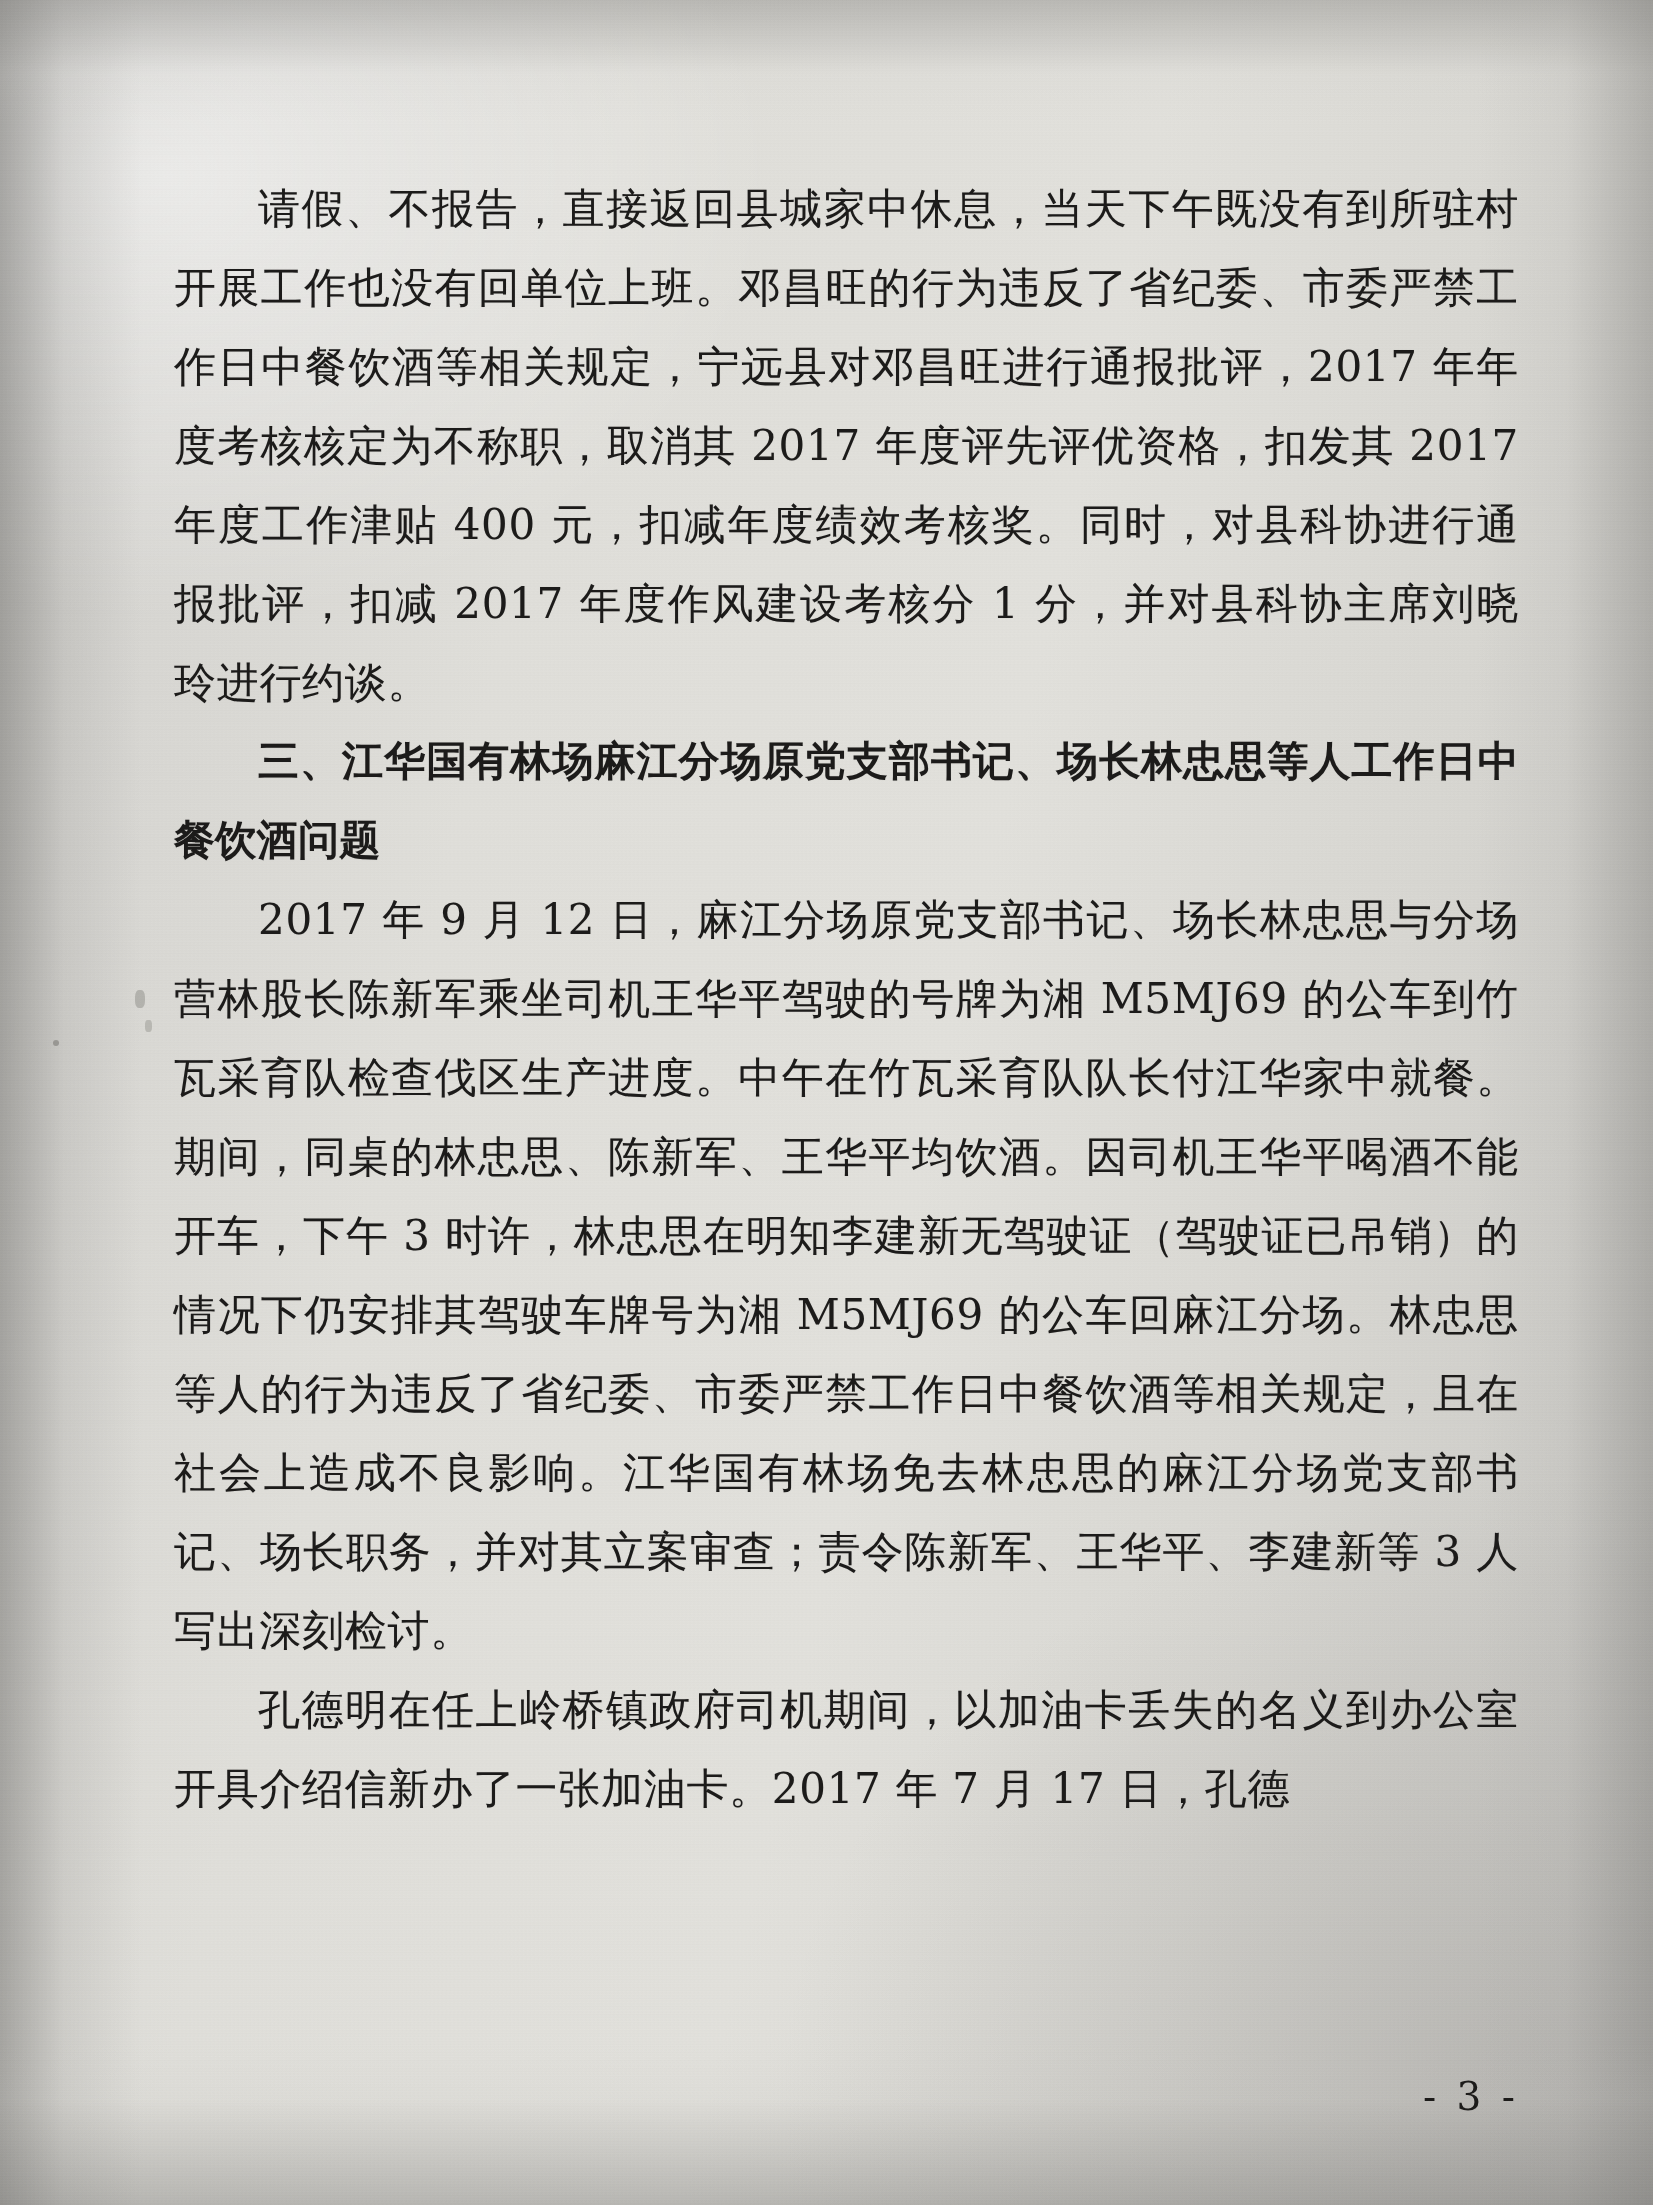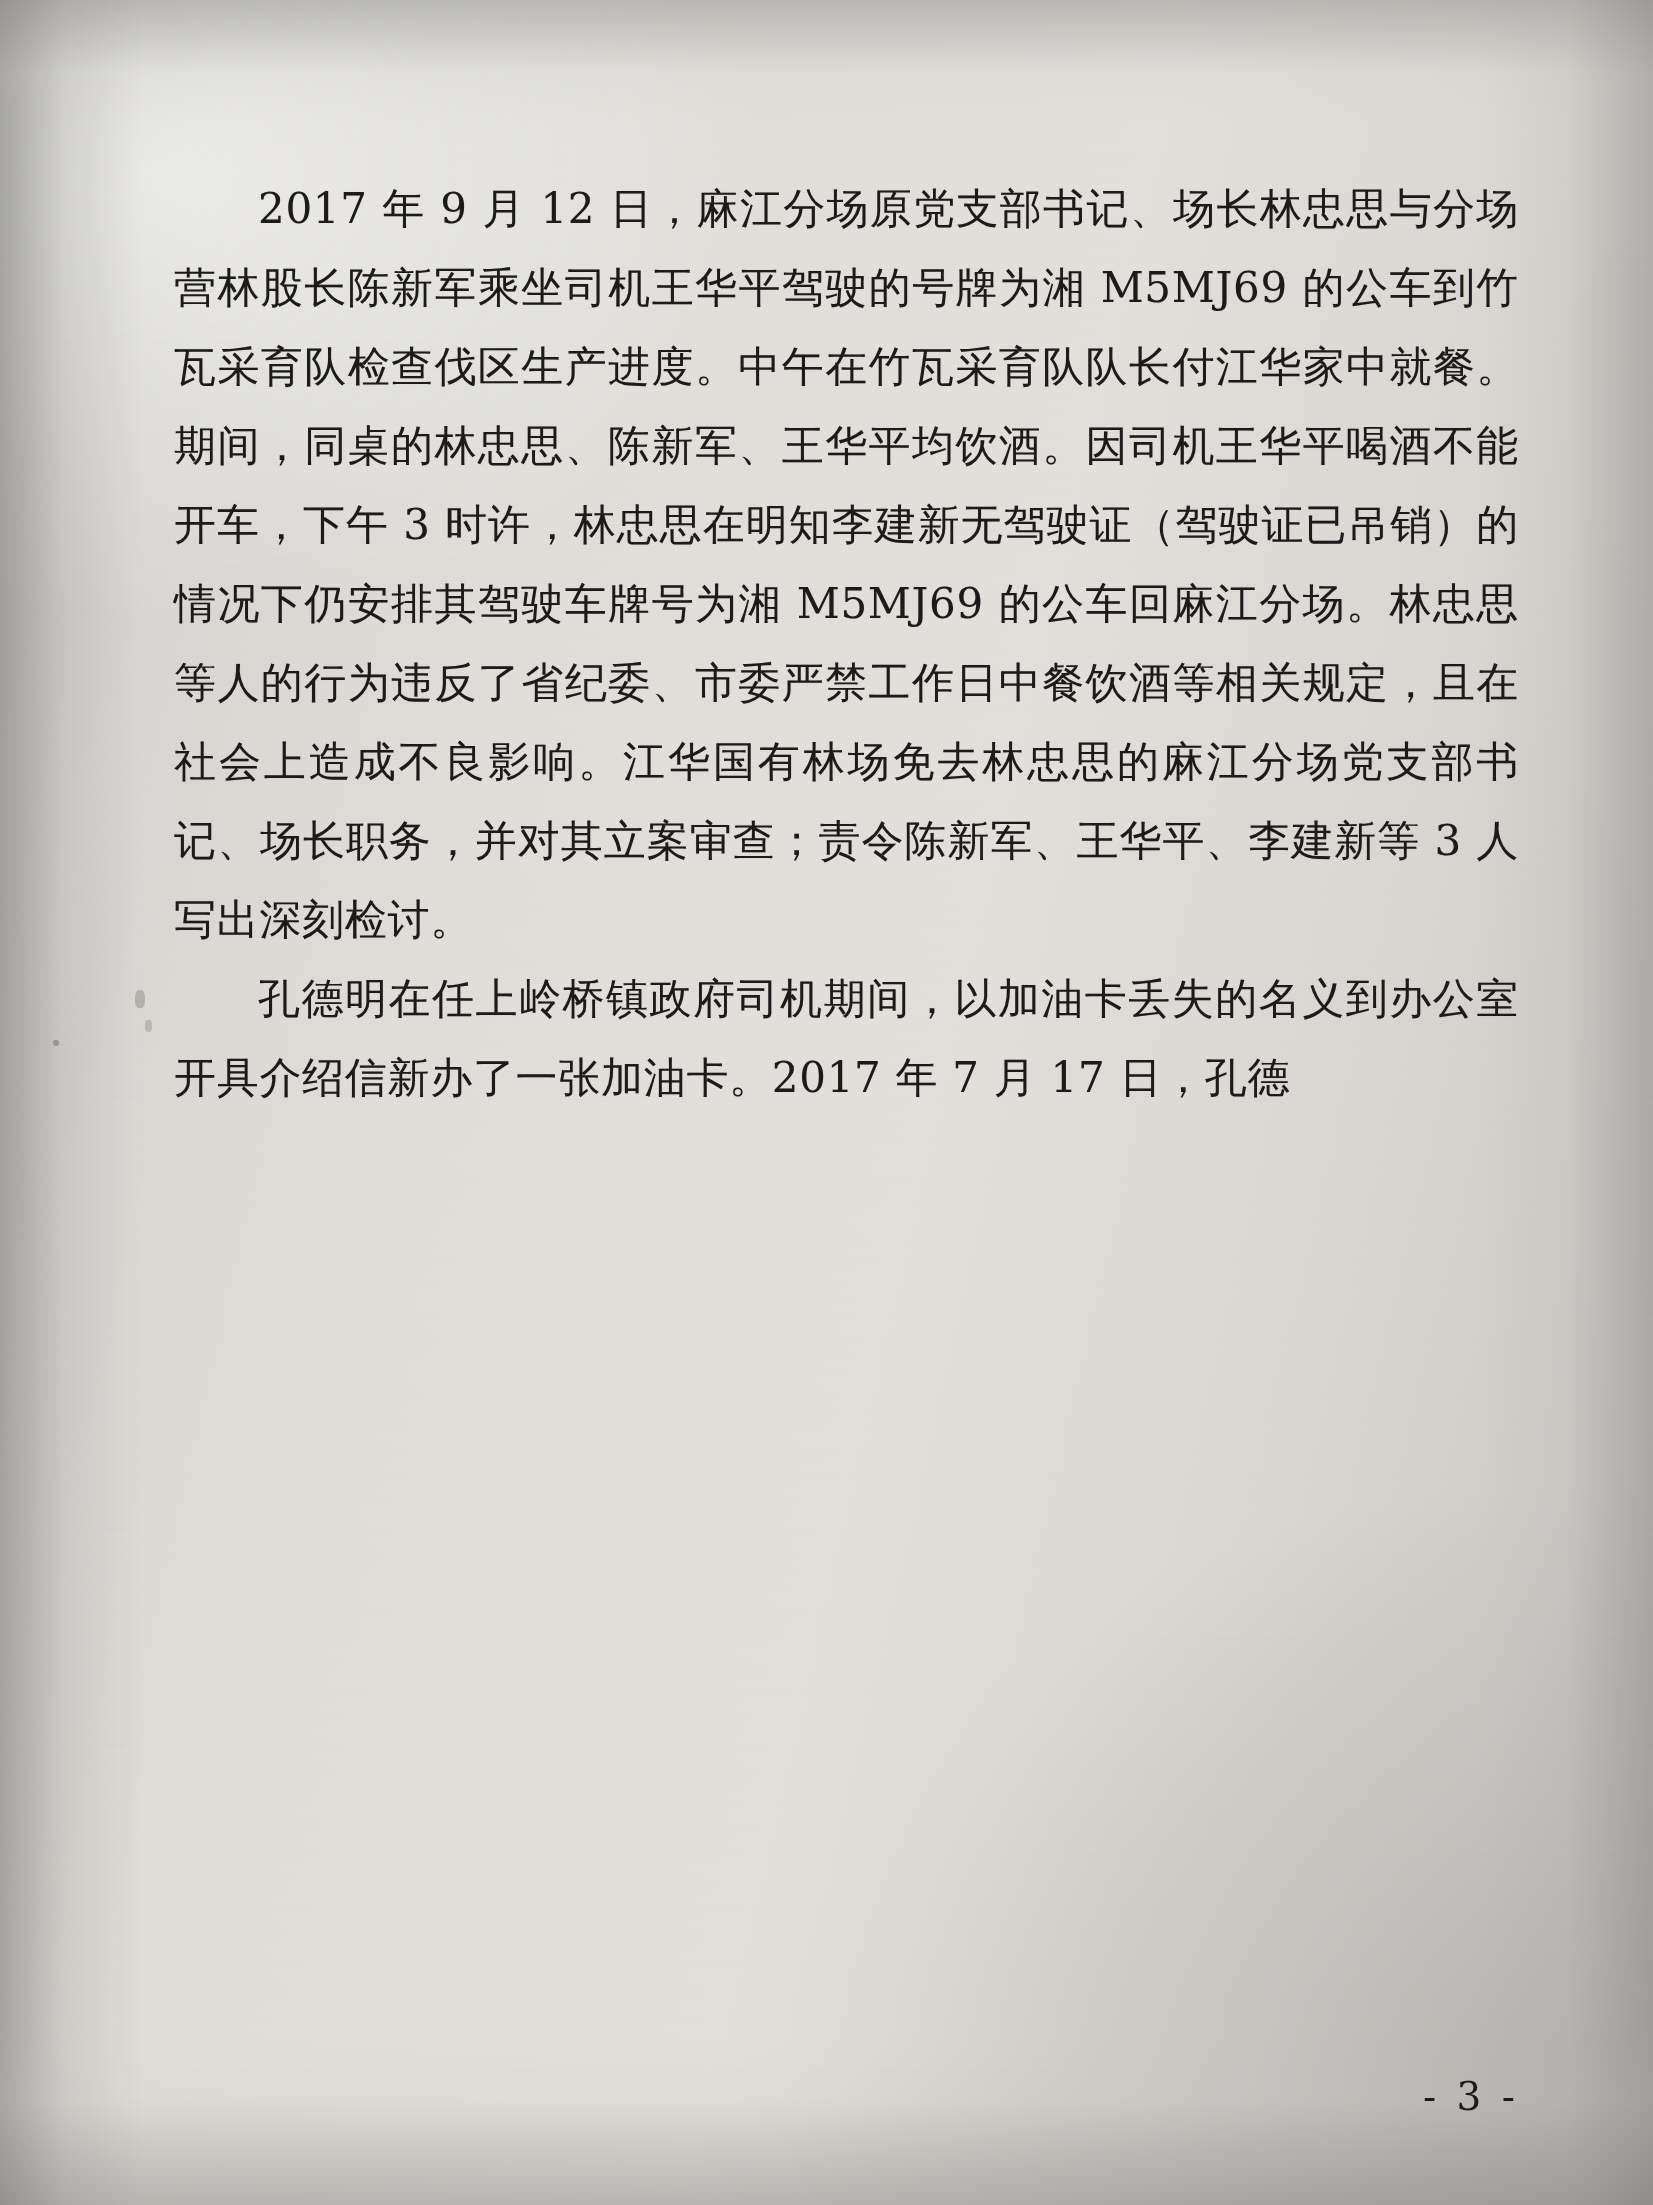--- a/index.html
+++ b/index.html
@@ -113,19 +113,21 @@
   <div class="shade-top"></div>
   <div class="shade-right"></div>
   <div class="shade-bottom"></div>
   <div class="grain"></div>
 
   <div class="speck" style="left:53px; top:1040px; width:6px; height:6px;"></div>
   <div class="speck" style="left:135px; top:990px; width:9.5px; height:17.6px; border-radius:40%; opacity:0.35;"></div>
   <div class="speck" style="left:145px; top:1020px; width:6.8px; height:12px; border-radius:40%; opacity:0.30;"></div>
 
   <div class="content">
+    <p class="para indent">请假、不报告，直接返回县城家中休息，当天下午既没有到所驻村开展工作也没有回单位上班。邓昌旺的行为违反了省纪委、市委严禁工作日中餐饮酒等相关规定，宁远县对邓昌旺进行通报批评，2017 年年度考核核定为不称职，取消其 2017 年度评先评优资格，扣发其 2017 年度工作津贴 400 元，扣减年度绩效考核奖。同时，对县科协进行通报批评，扣减 2017 年度作风建设考核分 1 分，并对县科协主席刘晓玲进行约谈。</p>
+    <p class="para heading">三、江华国有林场麻江分场原党支部书记、场长林忠思等人工作日中餐饮酒问题</p>
     <p class="para indent">2017 年 9 月 12 日，麻江分场原党支部书记、场长林忠思与分场营林股长陈新军乘坐司机王华平驾驶的号牌为湘 M5MJ69 的公车到竹瓦采育队检查伐区生产进度。中午在竹瓦采育队队长付江华家中就餐。期间，同桌的林忠思、陈新军、王华平均饮酒。因司机王华平喝酒不能开车，下午 3 时许，林忠思在明知李建新无驾驶证（驾驶证已吊销）的情况下仍安排其驾驶车牌号为湘 M5MJ69 的公车回麻江分场。林忠思等人的行为违反了省纪委、市委严禁工作日中餐饮酒等相关规定，且在社会上造成不良影响。江华国有林场免去林忠思的麻江分场党支部书记、场长职务，并对其立案审查；责令陈新军、王华平、李建新等 3 人写出深刻检讨。</p>
     <p class="para indent">孔德明在任上岭桥镇政府司机期间，以加油卡丢失的名义到办公室开具介绍信新办了一张加油卡。2017 年 7 月 17 日，孔德</p>
   </div>
 
   <div class="page-number">- 3 -</div>
 </div>
 
 
 </body></html>

